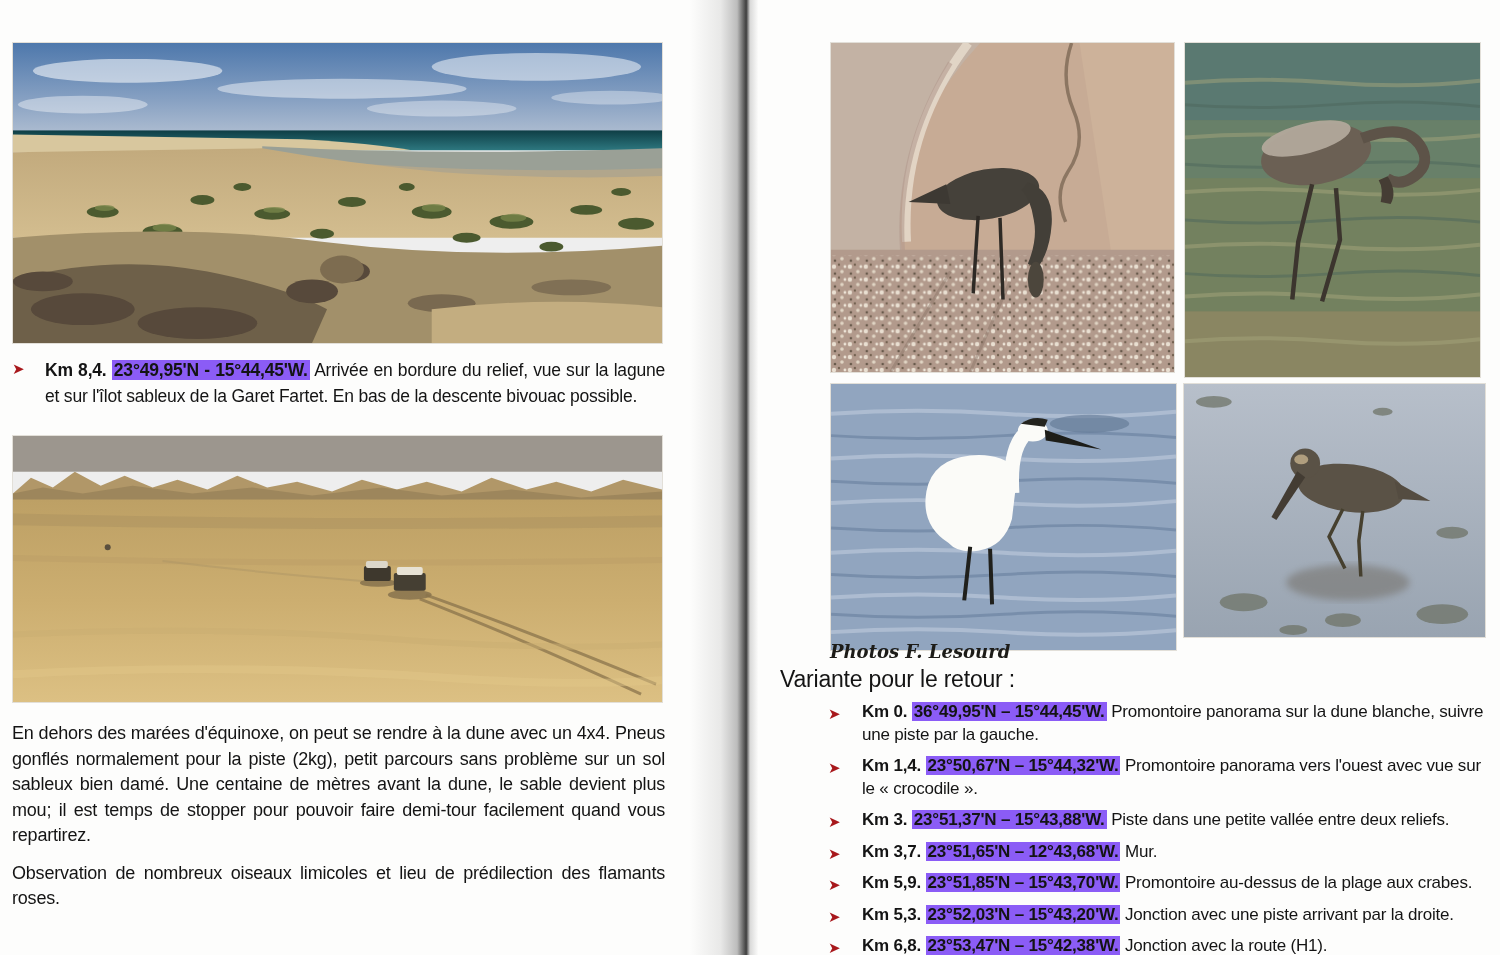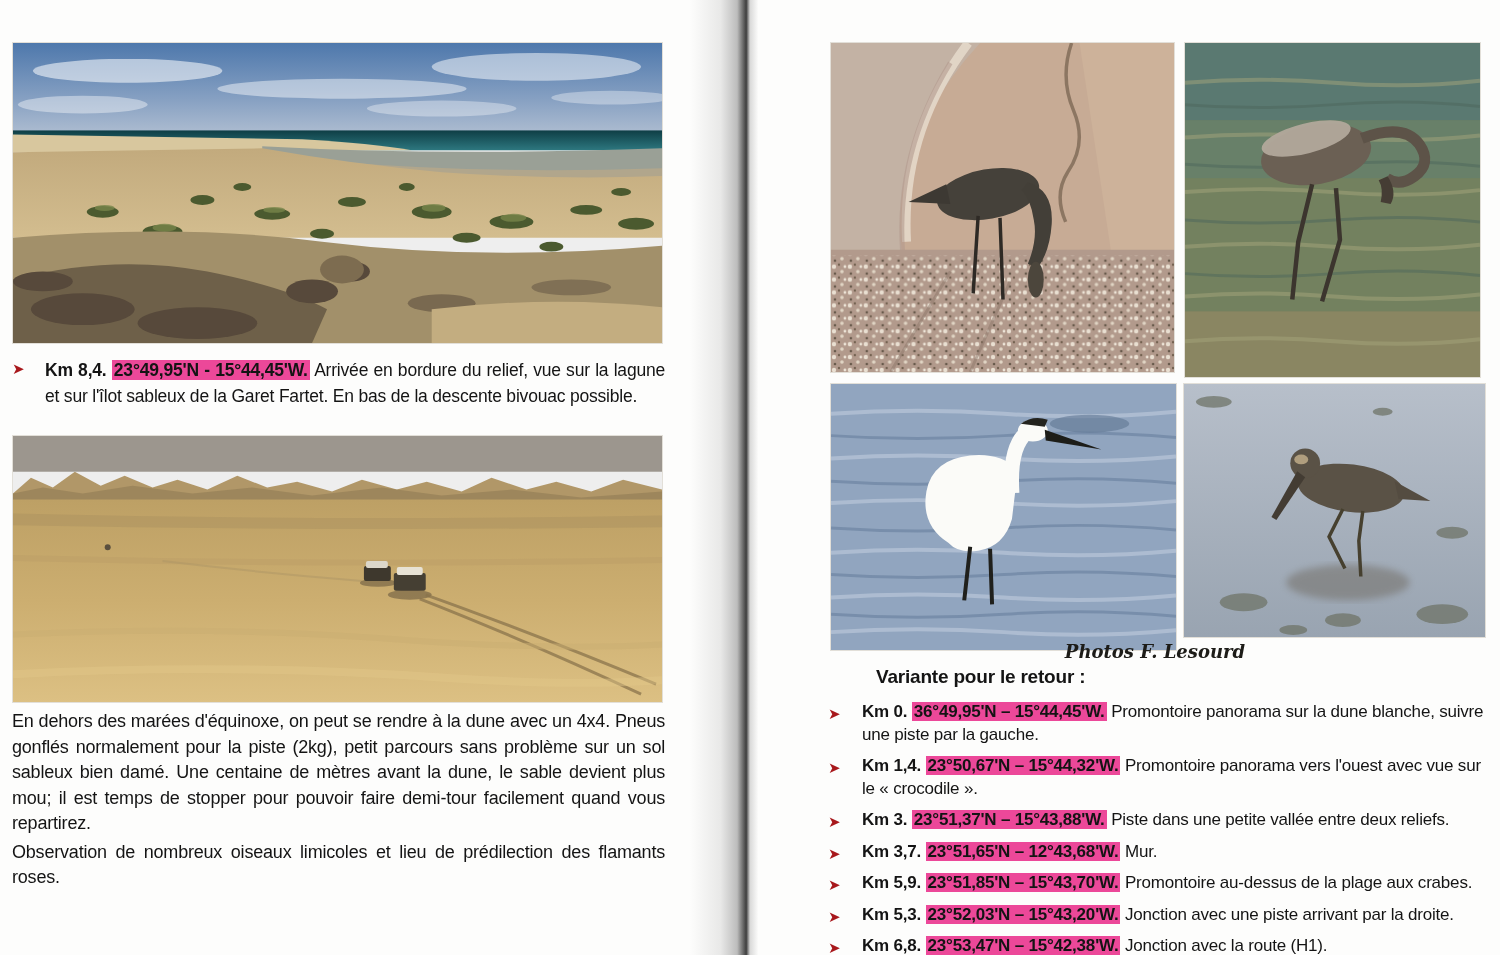--- a/index.html
+++ b/index.html
@@ -25,30 +25,30 @@
       rgba(110,110,110,0.45) 62%,
       rgba(45,45,45,0.92) 74%,
       rgba(150,150,150,0.35) 79%,
       rgba(255,255,255,0) 90%);}
 
   
   .caption{position:absolute;left:12px;top:357px;width:653px;
     font-size:17.5px;line-height:26px;letter-spacing:-0.2px;
     text-align:justify;padding-left:33px;box-sizing:border-box;}
   .arrow{position:absolute;left:0;top:1px;color:#a8181c;font-size:15px;line-height:22px;}
-  .coords{background:#ec4899;font-weight:700;padding:0 2px;}
+  .coords{background:#8b5cf6;font-weight:700;padding:0 2px;}
   .km{font-weight:700;text-align:right;}
   .paragraphs{position:absolute;left:12px;top:709px;width:653px;
     font-size:18px;line-height:25.5px;letter-spacing:-0.2px;text-align:justify;}
-  .paragraphs p{margin:0 0 3px 0;}
-
-  
-  .credit{position:absolute;left:830px;top:641px;width:650px;text-align:center;
+  .paragraphs p{margin:12px 0 3px 0;}
+
+  
+  .credit{position:absolute;left:830px;top:641px;width:650px;text-align:left;
     font-family:"DejaVu Serif",serif;font-style:italic;font-weight:700;font-size:18px;color:#1d1c18;}
-  .heading{position:absolute;left:876px;top:666px;font-size:19px;font-weight:700;letter-spacing:-0.2px;}
+  .heading{position:absolute;left:780px;top:666px;font-size:23px;font-weight:400;letter-spacing:-0.2px;}
   .entries{position:absolute;left:828px;top:701px;width:662px;}
   .entry{position:relative;padding-left:34px;margin-bottom:9px;
     font-size:17px;line-height:22.5px;letter-spacing:-0.2px;text-align:left;}
   .entry .arrow{top:2px;}
 
   
   .watermark{position:absolute;left:2px;top:906px;z-index:50;white-space:nowrap;
     font-size:37px;font-weight:400;letter-spacing:-0.5px;
     color:rgba(255,255,255,0.85);
     -webkit-text-stroke:1.1px rgba(115,115,115,0.55);

